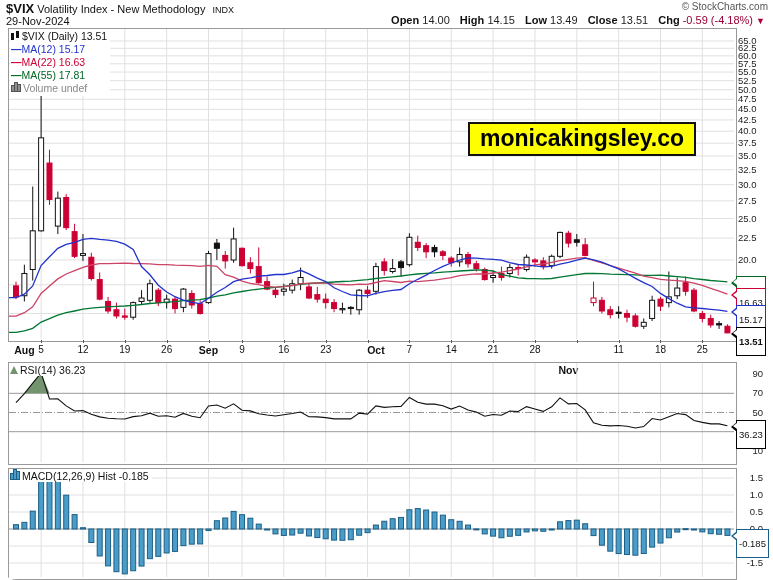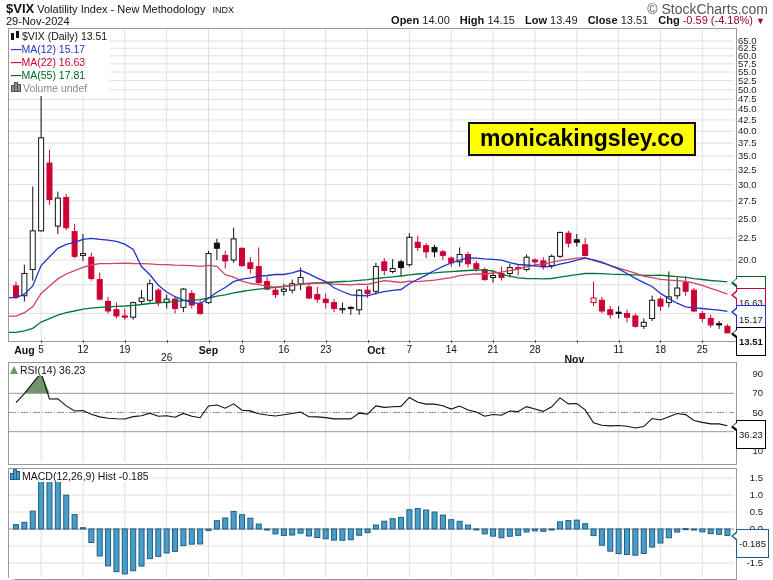--- a/index.html
+++ b/index.html
@@ -3,21 +3,21 @@
 <meta charset="utf-8">
 <style>
   html,body{margin:0;padding:0;background:#fff;}
   #stage{position:relative;width:773px;height:580px;background:#fff;overflow:hidden;
          font-family:"Liberation Sans",sans-serif;color:#111;border-radius:17px;}
   .abs{position:absolute;}
   
   #title-row{left:6px;top:1px;font-size:11px;white-space:nowrap;}
   #symbol{font-weight:bold;font-size:13px;}
   #exchange{font-size:9px;margin-left:4px;}
-  #copyright{right:5px;top:1px;font-size:14px;color:#555;}
+  #copyright{right:5px;top:1px;font-size:10px;color:#555;}
   #date-row{left:6px;top:15px;font-size:11px;}
   #quote-row{right:8px;top:14px;font-size:11px;white-space:nowrap;}
   .qlbl{font-weight:bold;margin-left:7px;}
   .qval{color:#222;}
   #chg-val{color:#990033;}
   #chg-arrow{color:#aa0033;font-size:9px;}
   
   .pane{border:1px solid #999;background:#fff;}
   #main-pane{left:8px;top:28px;width:727px;height:312px;}
   #rsi-pane{left:8px;top:362px;width:727px;height:101px;}
@@ -339,31 +339,31 @@
       <div class="abs ytick" style="left: 738px; top: 233.109px;">22.5</div>
       <div class="abs ytick" style="left: 738px; top: 254.993px;">20.0</div>
       <div class="abs tag" style="left: 736px; top: 275.541px; --c: #006622;">17.81</div>
       <div class="abs tag" style="left: 736px; top: 288.277px; --c: #cc0033;">16.63</div>
       <div class="abs tag" style="left: 736px; top: 305.35px; --c: #2233cc;">15.17</div>
       <div class="abs tag bold" style="left: 736px; top: 326.883px; --c: #000000;">13.51</div>
       <div class="xlab bold" style="left: 24.37px; top: 344px;">Aug</div>
       <div class="xlab" style="left: 41.11px; top: 344px;">5</div>
       <div class="xlab" style="left: 82.96px; top: 344px;">12</div>
       <div class="xlab" style="left: 124.81px; top: 344px;">19</div>
-      <div class="xlab" style="left: 166.66px; top: 352px;">26</div>
+      <div class="xlab" style="left: 166.66px; top: 344px;">26</div>
       <div class="xlab bold" style="left: 208.51px; top: 344px;">Sep</div>
       <div class="xlab" style="left: 241.99px; top: 344px;">9</div>
       <div class="xlab" style="left: 283.84px; top: 344px;">16</div>
       <div class="xlab" style="left: 325.69px; top: 344px;">23</div>
       <div class="xlab bold" style="left: 375.91px; top: 344px;">Oct</div>
       <div class="xlab" style="left: 409.39px; top: 344px;">7</div>
       <div class="xlab" style="left: 451.24px; top: 344px;">14</div>
       <div class="xlab" style="left: 493.09px; top: 344px;">21</div>
       <div class="xlab" style="left: 534.94px; top: 344px;">28</div>
-      <div class="xlab bold" style="left: 568.42px; top: 353px; margin-left: 6px;">Nov</div>
+      <div class="xlab bold" style="left: 568.42px; top: 364px;">Nov</div>
       <div class="xlab" style="left: 618.64px; top: 344px;">11</div>
       <div class="xlab" style="left: 660.49px; top: 344px;">18</div>
       <div class="xlab" style="left: 702.34px; top: 344px;">25</div>
       <div class="abs" style="left: 41.11px; top: 340px; width: 1px; height: 3px; background: rgb(85, 85, 85);"></div>
       <div class="abs" style="left: 82.96px; top: 340px; width: 1px; height: 3px; background: rgb(85, 85, 85);"></div>
       <div class="abs" style="left: 124.81px; top: 340px; width: 1px; height: 3px; background: rgb(85, 85, 85);"></div>
       <div class="abs" style="left: 166.66px; top: 340px; width: 1px; height: 3px; background: rgb(85, 85, 85);"></div>
       <div class="abs" style="left: 208.51px; top: 340px; width: 1px; height: 3px; background: rgb(85, 85, 85);"></div>
       <div class="abs" style="left: 241.99px; top: 340px; width: 1px; height: 3px; background: rgb(85, 85, 85);"></div>
       <div class="abs" style="left: 283.84px; top: 340px; width: 1px; height: 3px; background: rgb(85, 85, 85);"></div>

